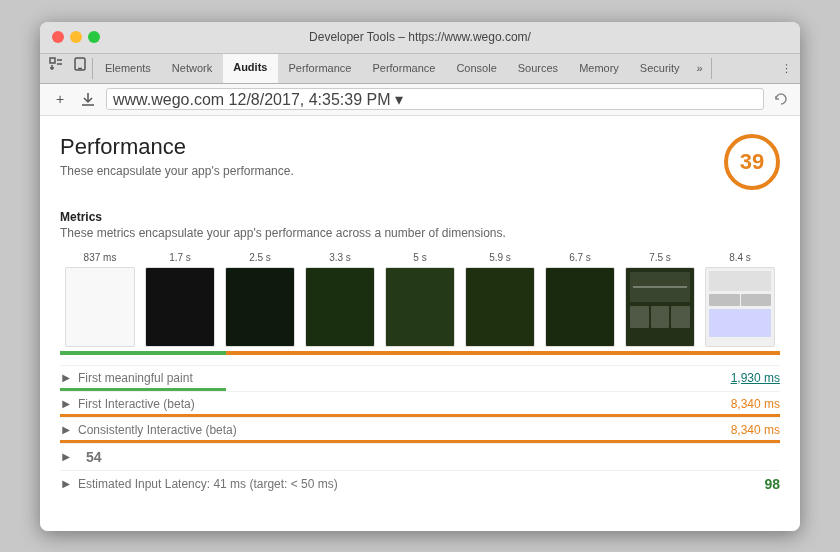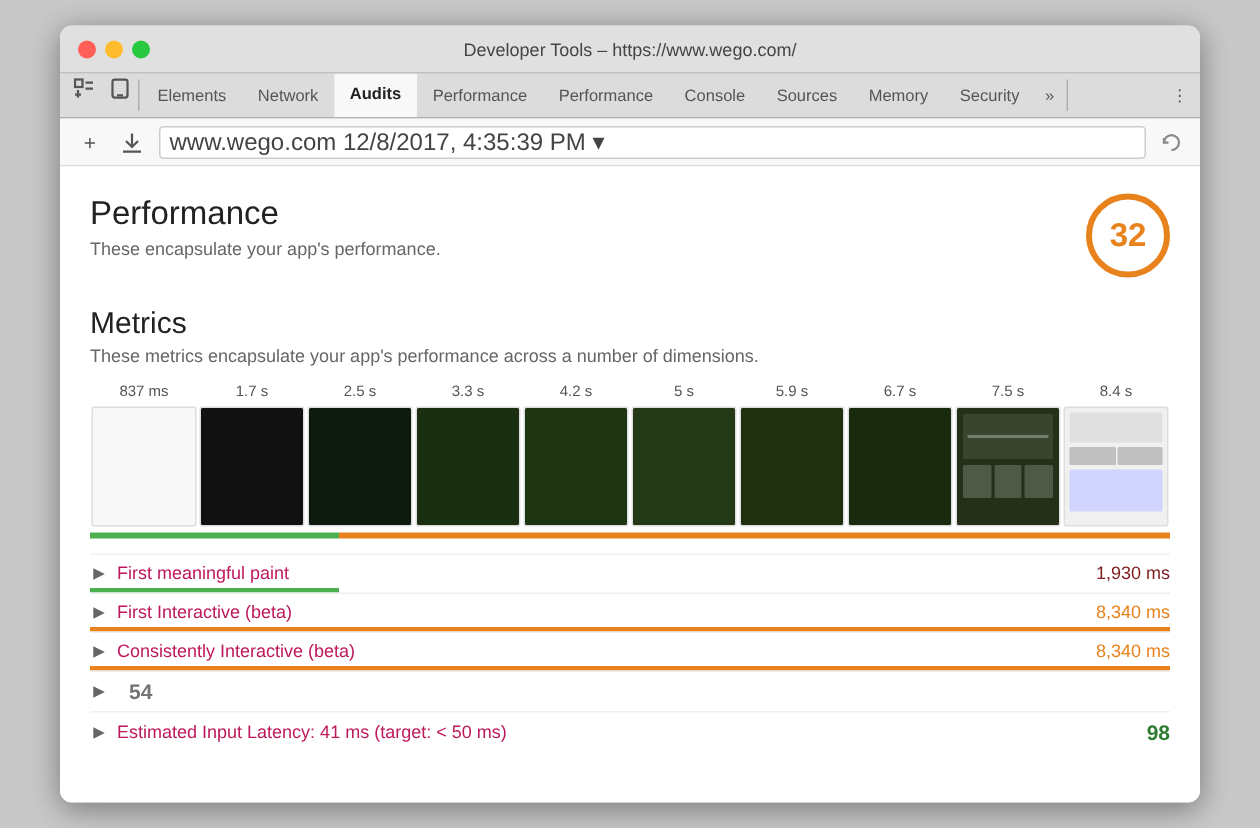--- a/index.html
+++ b/index.html
@@ -161,22 +161,22 @@
       align-items: center;
       justify-content: center;
       font-size: 22px;
       font-weight: 600;
       color: #e8821c;
     }
     .metrics-section {
       margin-bottom: 16px;
     }
     .metrics-title {
-      font-size: 20px;
-      font-weight: 400;
+      font-size: 12px;
+      font-weight: 700;
       color: #222;
       margin-bottom: 2px;
     }
     .metrics-subtitle {
       font-size: 12px;
       color: #666;
       margin-bottom: 12px;
     }
     .filmstrip {
       display: flex;
@@ -224,25 +224,26 @@
       display: flex;
       align-items: center;
       justify-content: center;
       margin-right: 6px;
       cursor: pointer;
       color: #666;
       font-size: 10px;
     }
     .metric-label {
       flex: 1;
-      color: #be185d;
+      color: #737373;
     }
     .metric-value-green {
-      color: #7f1d1d;
+      color: #0f766e;
       font-weight: 500;
+      text-decoration: underline;
     }
     .metric-value-orange {
       color: #e8821c;
       font-weight: 500;
     }
     .metric-score {
       font-size: 14px;
       font-weight: 600;
       margin-left: 8px;
     }
@@ -347,21 +348,21 @@
     </div>
   </div>
 
   <div class="content">
     <div class="perf-header">
       <div>
         <div class="perf-title">Performance</div>
         <div class="perf-subtitle">These encapsulate your app's performance.</div>
       </div>
       <div class="score-circle">
-        <span>32</span>
+        <span>39</span>
       </div>
     </div>
 
     <div class="metrics-section">
       <div class="metrics-title">Metrics</div>
       <div class="metrics-subtitle">These metrics encapsulate your app's performance across a number of dimensions.</div>
 
       <div class="filmstrip">
         <div class="filmstrip-item">
           <span class="filmstrip-time">837 ms</span>
@@ -371,24 +372,20 @@
           <span class="filmstrip-time">1.7 s</span>
           <div class="filmstrip-thumb black"></div>
         </div>
         <div class="filmstrip-item">
           <span class="filmstrip-time">2.5 s</span>
           <div class="filmstrip-thumb" style="background:#0d1a0d;"></div>
         </div>
         <div class="filmstrip-item">
           <span class="filmstrip-time">3.3 s</span>
           <div class="filmstrip-thumb" style="background:#1a2e10;"></div>
-        </div>
-        <div class="filmstrip-item">
-          <span class="filmstrip-time">4.2 s</span>
-          <div class="filmstrip-thumb" style="background:#1e3412;"></div>
         </div>
         <div class="filmstrip-item">
           <span class="filmstrip-time">5 s</span>
           <div class="filmstrip-thumb" style="background:#243a16; display:flex; align-items:center; justify-content:center;">
             <div style="display:grid; grid-template-columns:1fr 1fr; gap:2px; padding:4px;">
               <div style="background:rgba(255,255,255,0.2); height:16px; border-radius:1px;"></div>
               <div style="background:rgba(255,255,255,0.2); height:16px; border-radius:1px;"></div>
               <div style="background:rgba(255,255,255,0.2); height:16px; border-radius:1px;"></div>
               <div style="background:rgba(255,255,255,0.2); height:16px; border-radius:1px;"></div>
             </div>

